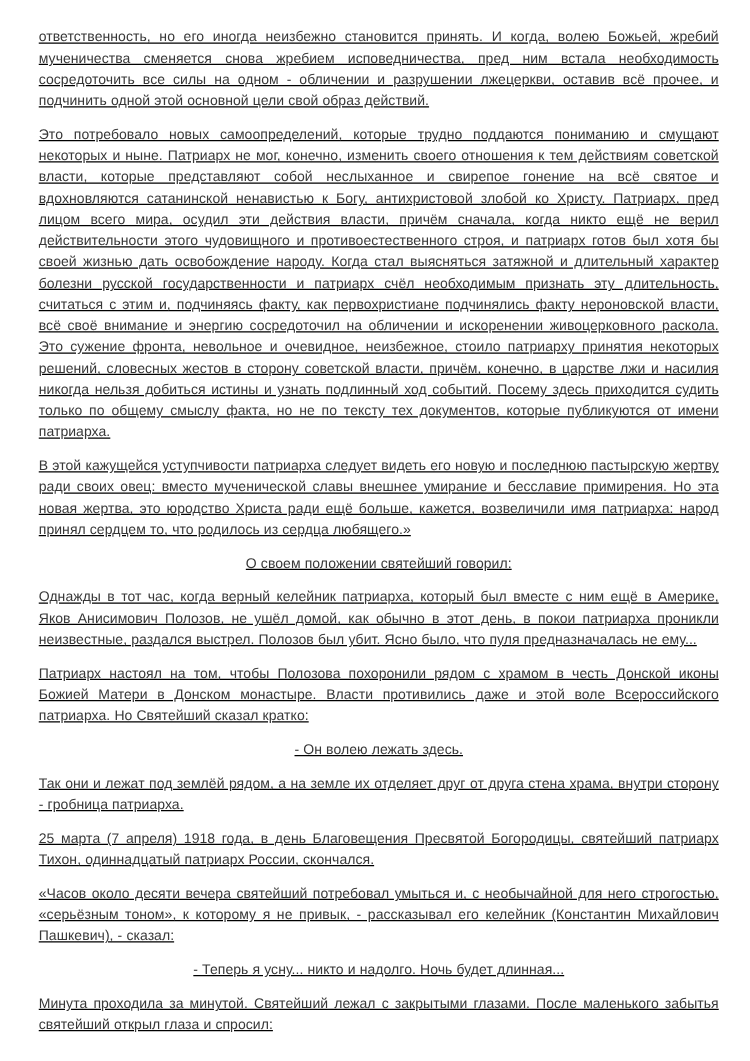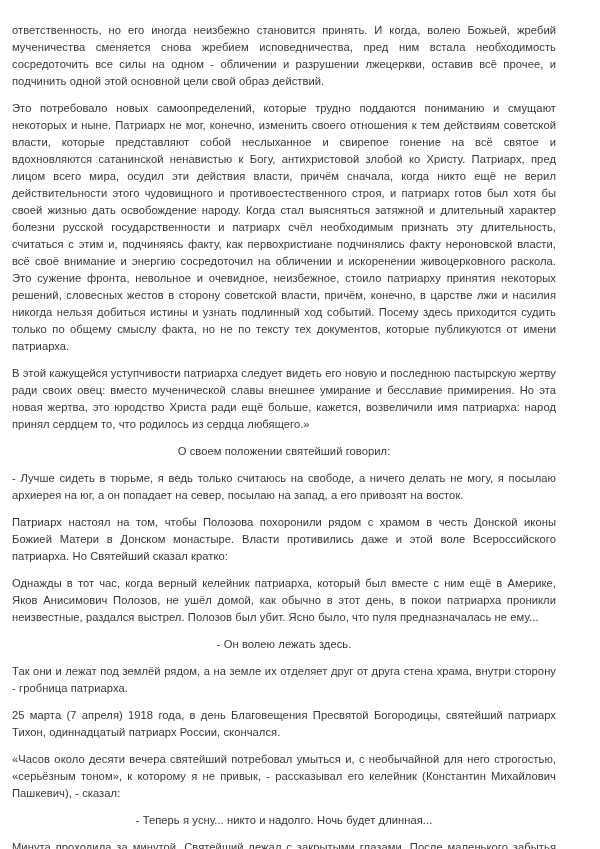--- a/index.html
+++ b/index.html
@@ -11,21 +11,22 @@
     width: 600px;
     height: 849px;
     overflow: hidden;
     font-family: "Liberation Sans", "DejaVu Sans", sans-serif;
   }
   .page {
     box-sizing: border-box;
     width: 600px;
     height: 849px;
     background: #ffffff;
-    padding: 22px 28px 0 12px;
+    padding: 22px 28px 0 31px;
+    text-decoration: underline;
   }
   .doc-body {
     width: 544px;
   }
   p.para {
     margin: 0 0 10px 0;
     padding: 0;
     font-size: 11.2px;
     line-height: 17px;
     color: #373737;
@@ -45,23 +46,22 @@
 </style>
 </head>
 <body>
 
 <div class="page">
   <div class="doc-body">
     <p class="para">ответственность, но его иногда неизбежно становится принять. И когда, волею Божьей, жребий мученичества сменяется снова жребием исповедничества, пред ним встала необходимость сосредоточить все силы на одном - обличении и разрушении лжецеркви, оставив всё прочее, и подчинить одной этой основной цели свой образ действий.</p>
     <p class="para">Это потребовало новых самоопределений, которые трудно поддаются пониманию и смущают некоторых и ныне. Патриарх не мог, конечно, изменить своего отношения к тем действиям советской власти, которые представляют собой неслыханное и свирепое гонение на всё святое и вдохновляются сатанинской ненавистью к Богу, антихристовой злобой ко Христу. Патриарх, пред лицом всего мира, осудил эти действия власти, причём сначала, когда никто ещё не верил действительности этого чудовищного и противоестественного строя, и патриарх готов был хотя бы своей жизнью дать освобождение народу. Когда стал выясняться затяжной и длительный характер болезни русской государственности и патриарх счёл необходимым признать эту длительность, считаться с этим и, подчиняясь факту, как первохристиане подчинялись факту нероновской власти, всё своё внимание и энергию сосредоточил на обличении и искоренении живоцерковного раскола. Это сужение фронта, невольное и очевидное, неизбежное, стоило патриарху принятия некоторых решений, словесных жестов в сторону советской власти, причём, конечно, в царстве лжи и насилия никогда нельзя добиться истины и узнать подлинный ход событий. Посему здесь приходится судить только по общему смыслу факта, но не по тексту тех документов, которые публикуются от имени патриарха.</p>
     <p class="para">В этой кажущейся уступчивости патриарха следует видеть его новую и последнюю пастырскую жертву ради своих овец: вместо мученической славы внешнее умирание и бесславие примирения. Но эта новая жертва, это юродство Христа ради ещё больше, кажется, возвеличили имя патриарха: народ принял сердцем то, что родилось из сердца любящего.»</p>
     <p class="para short">О своем положении святейший говорил:</p>
-    <p class="para">- Лучше сидеть в тюрьме, я ведь только считаюсь на свободе, а ничего делать не могу, я посылаю архиерея на юг, а он попадает на север, посылаю на запад, а его привозят на восток.</p>
+    <p class="para">Однажды в тот час, когда верный келейник патриарха, который был вместе с ним ещё в Америке, Яков Анисимович Полозов, не ушёл домой, как обычно в этот день, в покои патриарха проникли неизвестные, раздался выстрел. Полозов был убит. Ясно было, что пуля предназначалась не ему...</p>
     <p class="para">Патриарх настоял на том, чтобы Полозова похоронили рядом с храмом в честь Донской иконы Божией Матери в Донском монастыре. Власти противились даже и этой воле Всероссийского патриарха. Но Святейший сказал кратко:</p>
-    <p class="para">Однажды в тот час, когда верный келейник патриарха, который был вместе с ним ещё в Америке, Яков Анисимович Полозов, не ушёл домой, как обычно в этот день, в покои патриарха проникли неизвестные, раздался выстрел. Полозов был убит. Ясно было, что пуля предназначалась не ему...</p>
     <p class="para short">- Он волею лежать здесь.</p>
     <p class="para">Так они и лежат под землёй рядом, а на земле их отделяет друг от друга стена храма, внутри сторону - гробница патриарха.</p>
     <p class="para">25 марта (7 апреля) 1918 года, в день Благовещения Пресвятой Богородицы, святейший патриарх Тихон, одиннадцатый патриарх России, скончался.</p>
     <p class="para">«Часов около десяти вечера святейший потребовал умыться и, с необычайной для него строгостью, «серьёзным тоном», к которому я не привык, - рассказывал его келейник (Константин Михайлович Пашкевич), - сказал:</p>
     <p class="para short">- Теперь я усну... никто и надолго. Ночь будет длинная...</p>
     <p class="para">Минута проходила за минутой. Святейший лежал с закрытыми глазами. После маленького забытья святейший открыл глаза и спросил:</p>
 
   </div>
 </div>
 

